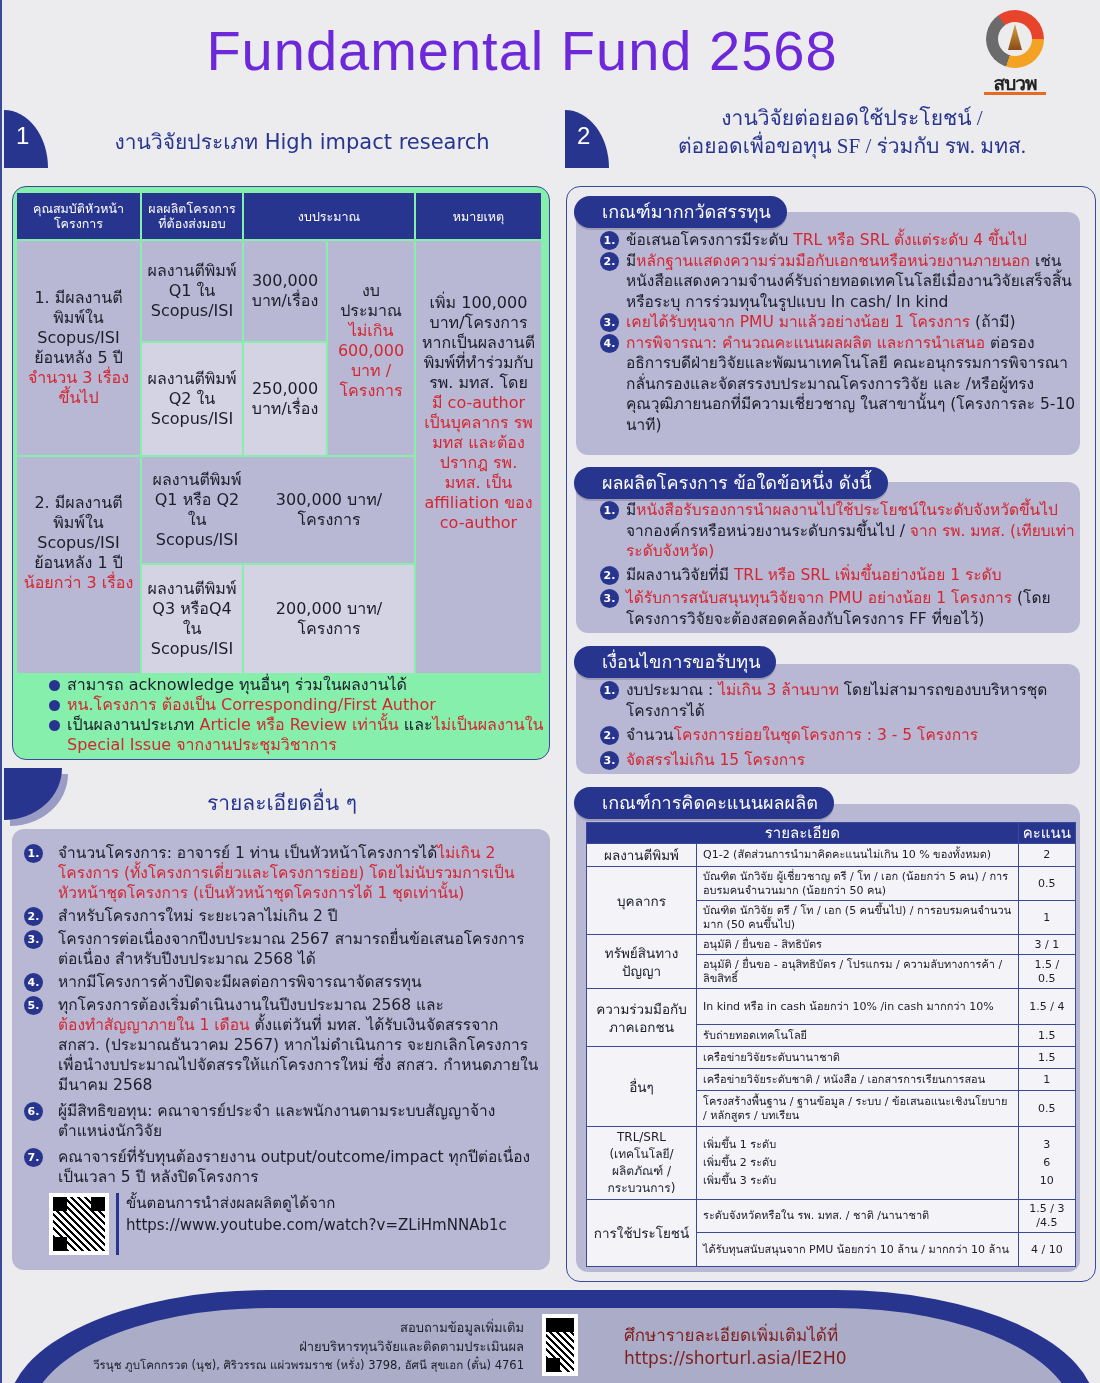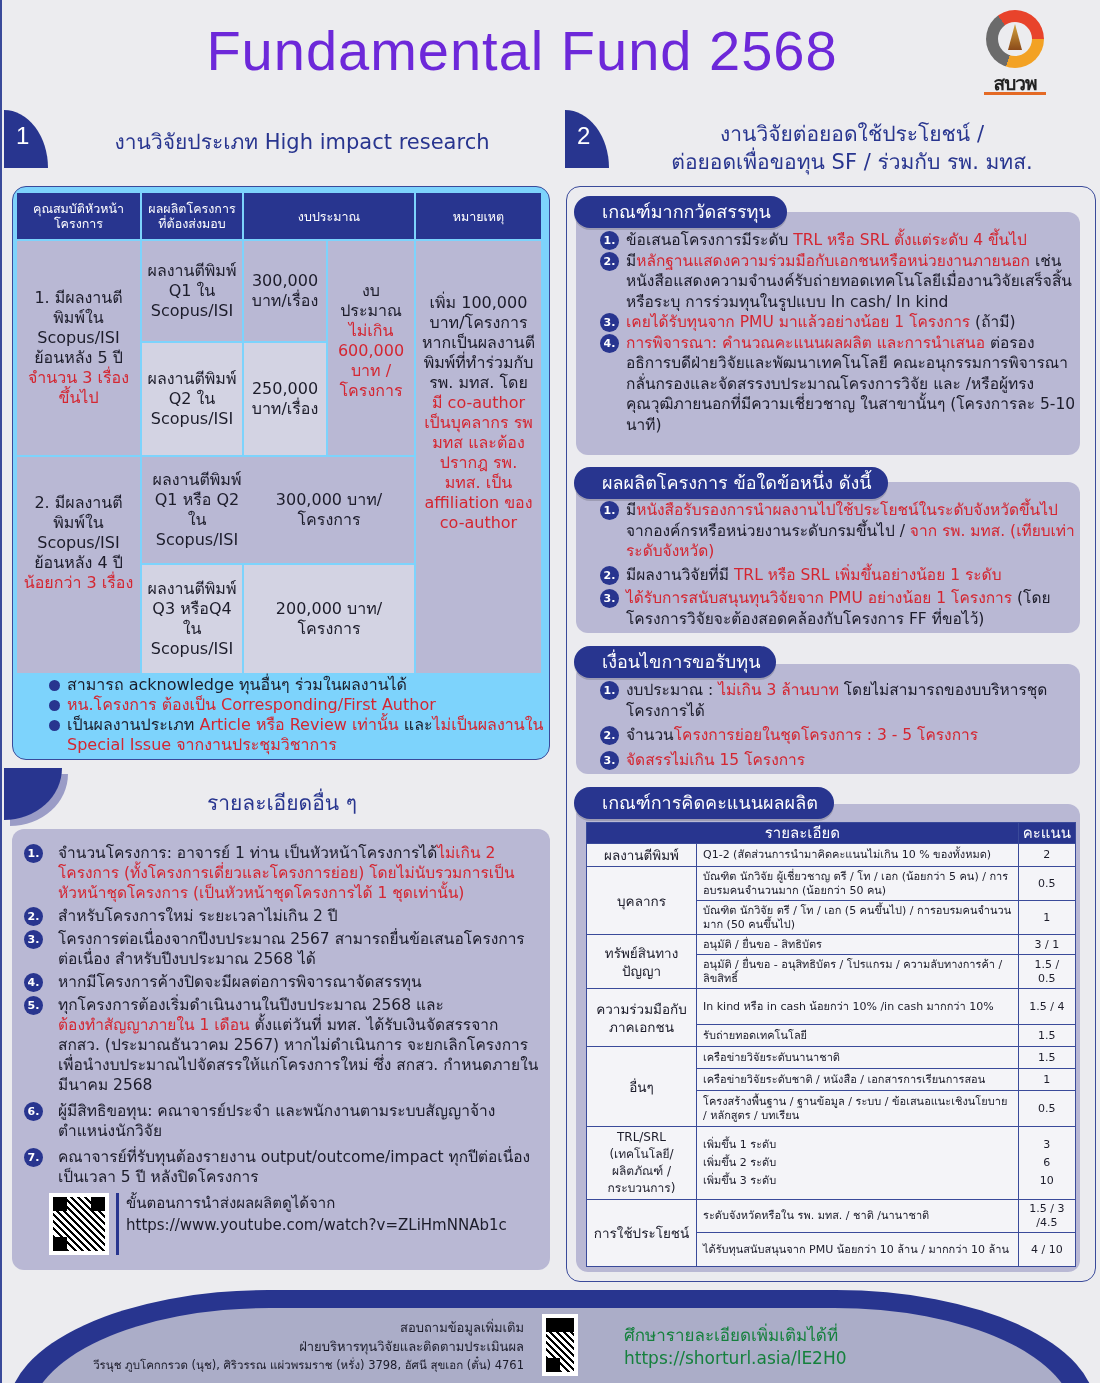--- a/index.html
+++ b/index.html
@@ -31,21 +31,21 @@
   .sec-tab {
     position: absolute; width: 44px; height: 58px; background: #28358f;
     border-top-right-radius: 44px 58px; color: #fff; font-size: 24px;
     padding: 12px 0 0 12px; font-family: "Liberation Sans", sans-serif;
   }
   .sec-head { position: absolute; color: #28358f; font-size: 21px; text-align: center; line-height: 28px; }
 
   
   .panel1 {
     position: absolute; left: 10px; top: 186px; width: 538px; height: 574px;
-    border: 1.5px solid #3a4a9a; border-radius: 14px; background: #7dd3fc;
+    border: 1.5px solid #3a4a9a; border-radius: 14px; background: #86efac;
   }
   .grid1 { position: absolute; left: 4px; top: 6px; width: 528px; }
   .c { position: absolute; display: flex; align-items: center; justify-content: center; text-align: center;
     font-size: 16px; line-height: 20px; padding: 2px 4px; color: #1c1c2a; }
   .hd { background: #28358f; color: #fff; font-size: 12.5px; line-height: 15px; }
   .d1 { background: #b9b8d4; }
   .d2 { background: #d3d3e3; }
   .bullets { position: absolute; left: 36px; top: 488px; width: 500px; font-size: 16px; line-height: 20px; }
   .bullets li { list-style: none; position: relative; padding-left: 18px; }
   .bullets li::before { content: ""; position: absolute; left: 0; top: 5px; width: 11px; height: 11px; border-radius: 50%; background: #28358f; }
@@ -101,39 +101,39 @@
   
   .footer-arc {
     position: absolute; left: 6px; top: 1290px; width: 1088px; height: 200px;
     background: #28358f; border-radius: 260px 260px 0 0 / 120px 120px 0 0;
   }
   .footer-inner {
     position: absolute; left: 28px; top: 1308px; width: 1044px; height: 200px;
     background: #abadc8; border-radius: 240px 240px 0 0 / 110px 110px 0 0;
   }
   .f-right { position: absolute; right: 576px; top: 1318px; text-align: right; font-size: 13px; line-height: 19px; color: #1c1c2a; }
-  .f-link { position: absolute; left: 622px; top: 1324px; font-size: 17px; line-height: 23px; color: #15803d; }
+  .f-link { position: absolute; left: 622px; top: 1324px; font-size: 17px; line-height: 23px; color: #7f1d1d; }
 </style>
 </head>
 <body>
 
 <div class="title">Fundamental Fund 2568</div>
 <div class="logo">
   <div class="logo-ring"></div>
   <div class="logo-inner"></div>
   <div class="logo-temple"></div>
   <div class="logo-text">สบวพ</div>
   <div class="logo-sub"></div>
 </div>
 
 <div class="sec-tab" style="left:2px; top:110px;">1</div>
 <div class="sec-head" style="left:60px; top:128px; width:480px;">งานวิจัยประเภท High impact research</div>
 
 <div class="sec-tab" style="left:563px; top:110px;">2</div>
-<div class="sec-head" style="left:620px; top:120px; width:460px;">
+<div class="sec-head" style="left:620px; top:104px; width:460px;font-family:Liberation Serif, serif;">
   <div>งานวิจัยต่อยอดใช้ประโยชน์ /</div>
   <div>ต่อยอดเพื่อขอทุน SF / ร่วมกับ รพ. มทส.</div>
 </div>
 
 <div class="panel1">
   <div class="grid1">
 
     <div class="c hd" style="left:0; top:0; width:123px; height:46px;">คุณสมบัติหัวหน้าโครงการ</div>
     <div class="c hd" style="left:125px; top:0; width:100px; height:46px;">ผลผลิตโครงการที่ต้องส่งมอบ</div>
     <div class="c hd" style="left:227px; top:0; width:170px; height:46px;">งบประมาณ</div>
@@ -151,21 +151,21 @@
       <span>งบประมาณ</span>
       <span class="red">ไม่เกิน 600,000 บาท /โครงการ</span>
     </div>
 
     <div class="c d1" style="left:399px; top:48px; width:125px; height:432px; flex-direction:column; justify-content:flex-start; padding-top:52px;">
       <span>เพิ่ม 100,000 บาท/โครงการ หากเป็นผลงานตีพิมพ์ที่ทำร่วมกับ รพ. มทส. โดย</span>
       <span class="red">มี co-author เป็นบุคลากร รพ มทส และต้องปรากฎ รพ. มทส. เป็น affiliation ของ co-author</span>
     </div>
 
     <div class="c d1" style="left:0; top:264px; width:123px; height:216px; flex-direction:column; justify-content:flex-start; padding-top:36px;">
-      <span>2. มีผลงานตีพิมพ์ใน Scopus/ISI ย้อนหลัง 4 ปี</span>
+      <span>2. มีผลงานตีพิมพ์ใน Scopus/ISI ย้อนหลัง 1 ปี</span>
       <span class="red">น้อยกว่า 3 เรื่อง</span>
     </div>
     <div class="c d1" style="left:125px; top:264px; width:110px; height:106px;">ผลงานตีพิมพ์ Q1 หรือ Q2 ใน Scopus/ISI</div>
     <div class="c d1" style="left:227px; top:264px; width:170px; height:106px;">300,000 บาท/โครงการ</div>
     <div class="c d2" style="left:125px; top:372px; width:100px; height:108px;">ผลงานตีพิมพ์ Q3 หรือQ4 ใน Scopus/ISI</div>
     <div class="c d2" style="left:227px; top:372px; width:170px; height:108px;">200,000 บาท/โครงการ</div>
   </div>
 
   <ul class="bullets">
     <li><span>สามารถ acknowledge ทุนอื่นๆ ร่วมในผลงานได้</span></li>

